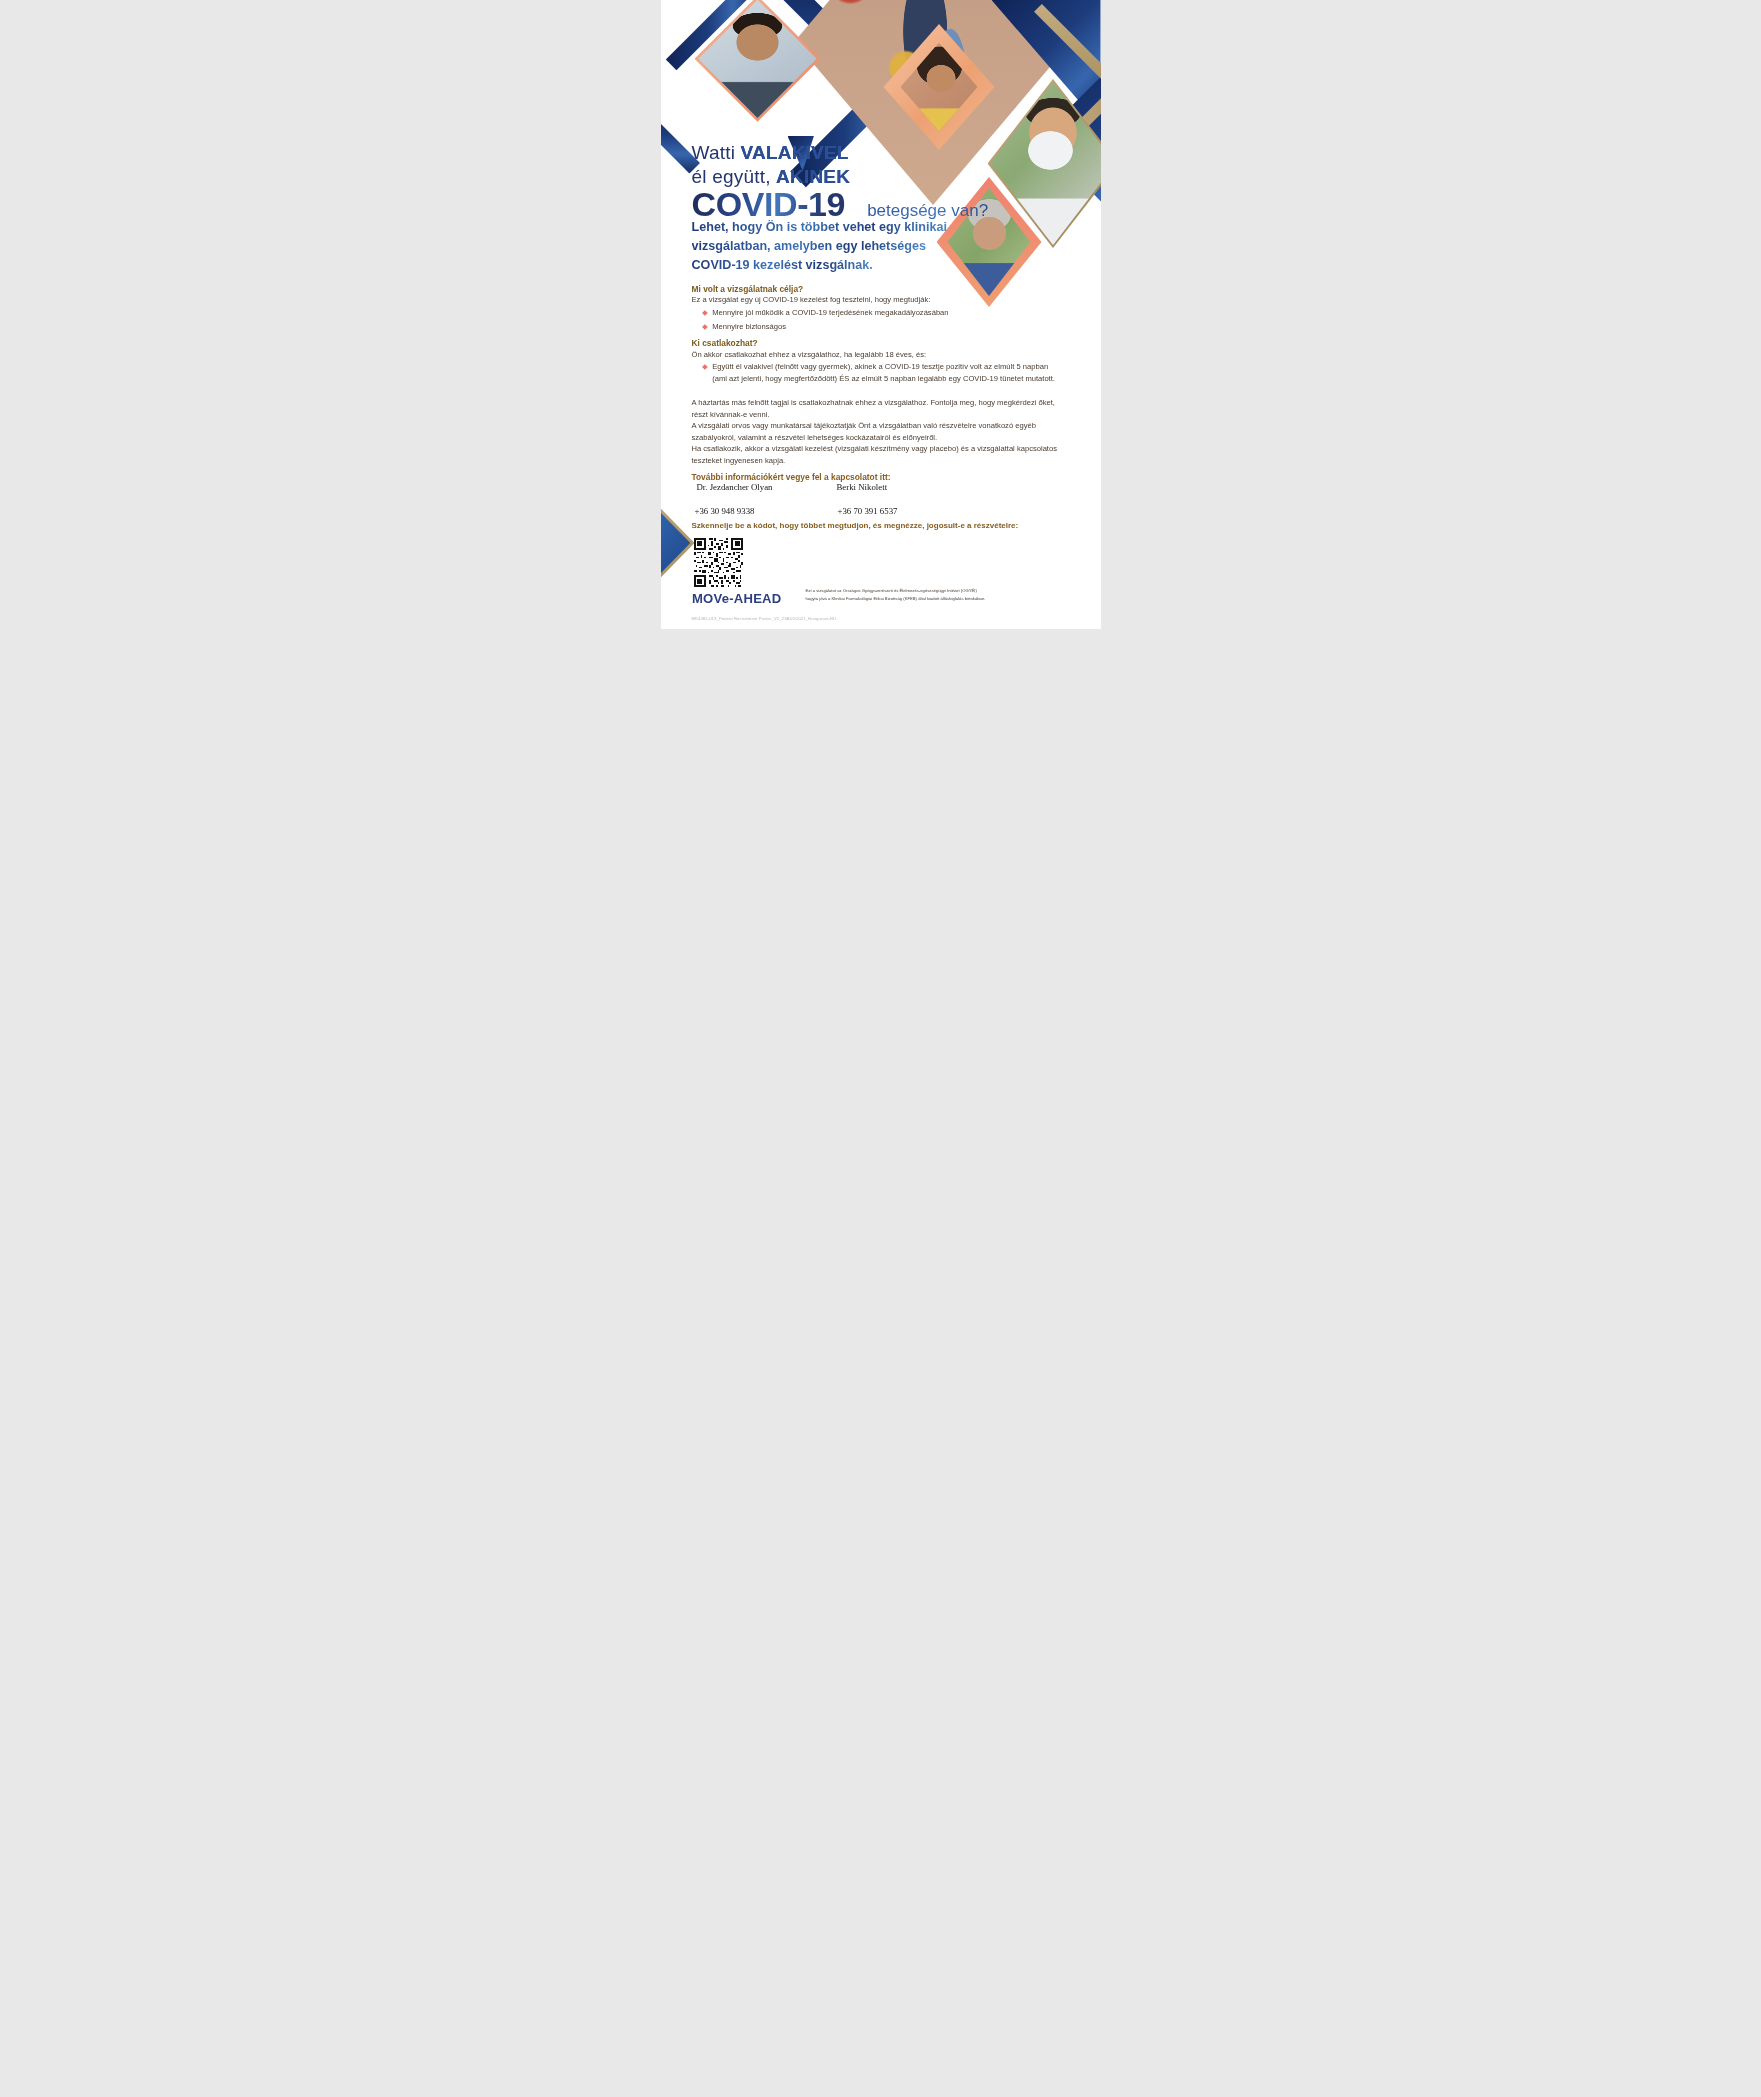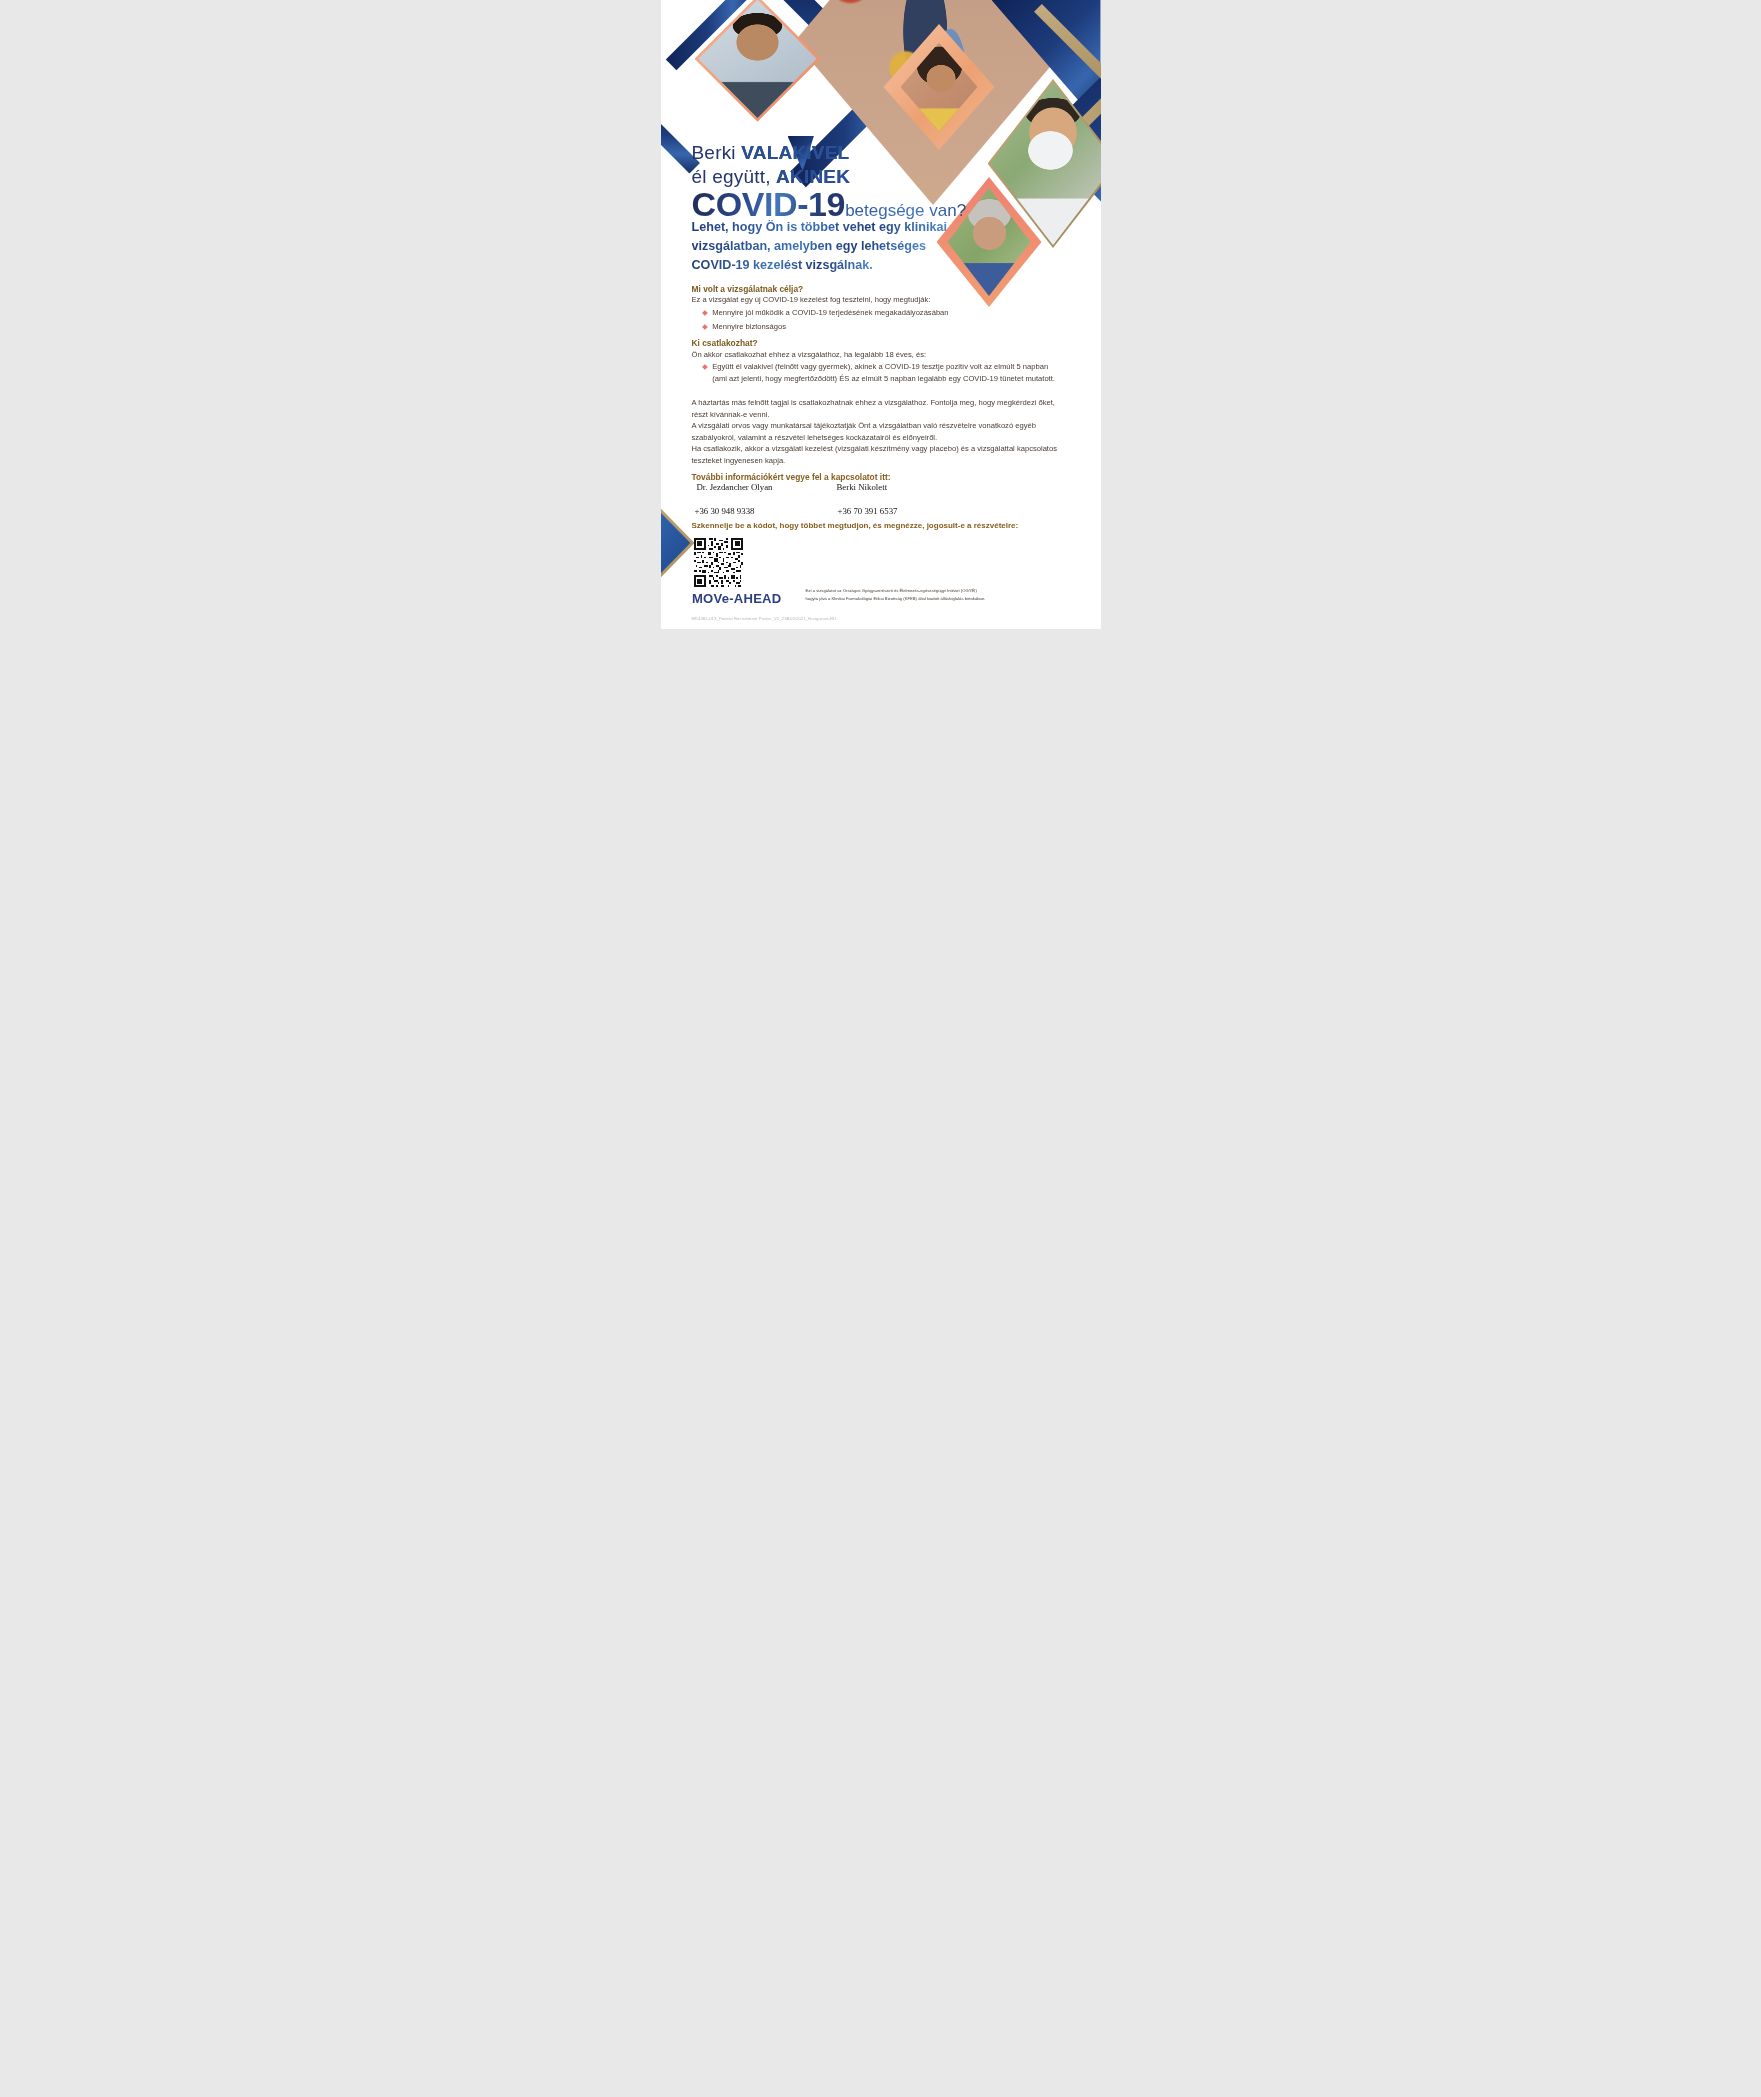--- a/index.html
+++ b/index.html
@@ -65,21 +65,21 @@
 
   .arrow-outer{left:-50px;top:500px;width:84px;height:86px;background:linear-gradient(135deg,#c3ab80,#a9905f);z-index:1;}
   .arrow-inner{left:4.2px;top:4.2px;right:4.2px;bottom:4.2px;background:linear-gradient(135deg,#3a74bc,#1e4489);}
 
   
   .tx{position:absolute;z-index:10;}
   .h-line{left:31px;font-size:19px;letter-spacing:0.2px;color:#24356e;font-weight:500;white-space:nowrap;}
   .h-line b{font-weight:800;color:#2b4f95;}
   .covid-line{left:31px;top:185px;display:flex;align-items:baseline;white-space:nowrap;}
   .covid-big{font-size:34px;font-weight:800;letter-spacing:-0.4px;color:#253c77;}
-  .covid-tail{font-size:17px;font-weight:500;color:#35609f;margin-left:0;}
+  .covid-tail{font-size:17px;font-weight:500;color:#35609f;margin-left:22px;}
   .sub{left:31px;font-size:12.6px;font-weight:700;color:#21407f;white-space:nowrap;}
   @supports ((-webkit-background-clip:text) or (background-clip:text)){
     .grad1{background-image:linear-gradient(92deg,#1c2e62 5%,#3e74b8 95%);-webkit-background-clip:text;background-clip:text;color:transparent;}
     .covid-big{background-image:linear-gradient(100deg,#232f5e 5%,#2c4a8e 35%,#4377bb 55%,#24386f 85%);-webkit-background-clip:text;background-clip:text;color:transparent;}
     .covid-tail{background-image:linear-gradient(95deg,#2e54a0,#3e74b8 60%,#27488c);-webkit-background-clip:text;background-clip:text;color:transparent;}
     .sub{background-image:linear-gradient(90deg,#213a7a 0%,#3c73b6 45%,#1f3a78 70%,#4a86c8 100%);-webkit-background-clip:text;background-clip:text;color:transparent;}
   }
   .sec-h{left:31px;font-size:8.4px;font-weight:700;color:#7c5a1e;}
   .body-t{left:31px;font-size:7.6px;color:#4a3c31;line-height:11.7px;width:380px;}
   .bullet-row{left:42px;display:flex;align-items:flex-start;z-index:10;}
@@ -117,21 +117,21 @@
     <div class="dia photo-inner wom-inner"></div>
   </div>
   <div class="dia photo-outer msk-outer">
     <div class="dia photo-inner msk-inner"></div>
   </div>
   <div class="dia photo-outer old-outer">
     <div class="dia photo-inner old-inner"></div>
   </div>
 
   <div class="tx h-line" style="top:142px">
-    <span>Berki</span> <b class="grad1">VALAKIVEL</b>
+    <span>Watti</span> <b class="grad1">VALAKIVEL</b>
   </div>
   <div class="tx h-line" style="top:166px">
     <span>él együtt,</span> <b class="grad1">AKINEK</b>
   </div>
   <div class="tx covid-line">
     <span class="covid-big">COVID-19</span>
     <span class="covid-tail">betegsége van?</span>
   </div>
   <div class="tx sub" style="top:220px">Lehet, hogy Ön is többet vehet egy klinikai</div>
   <div class="tx sub" style="top:239px">vizsgálatban, amelyben egy lehetséges</div>

